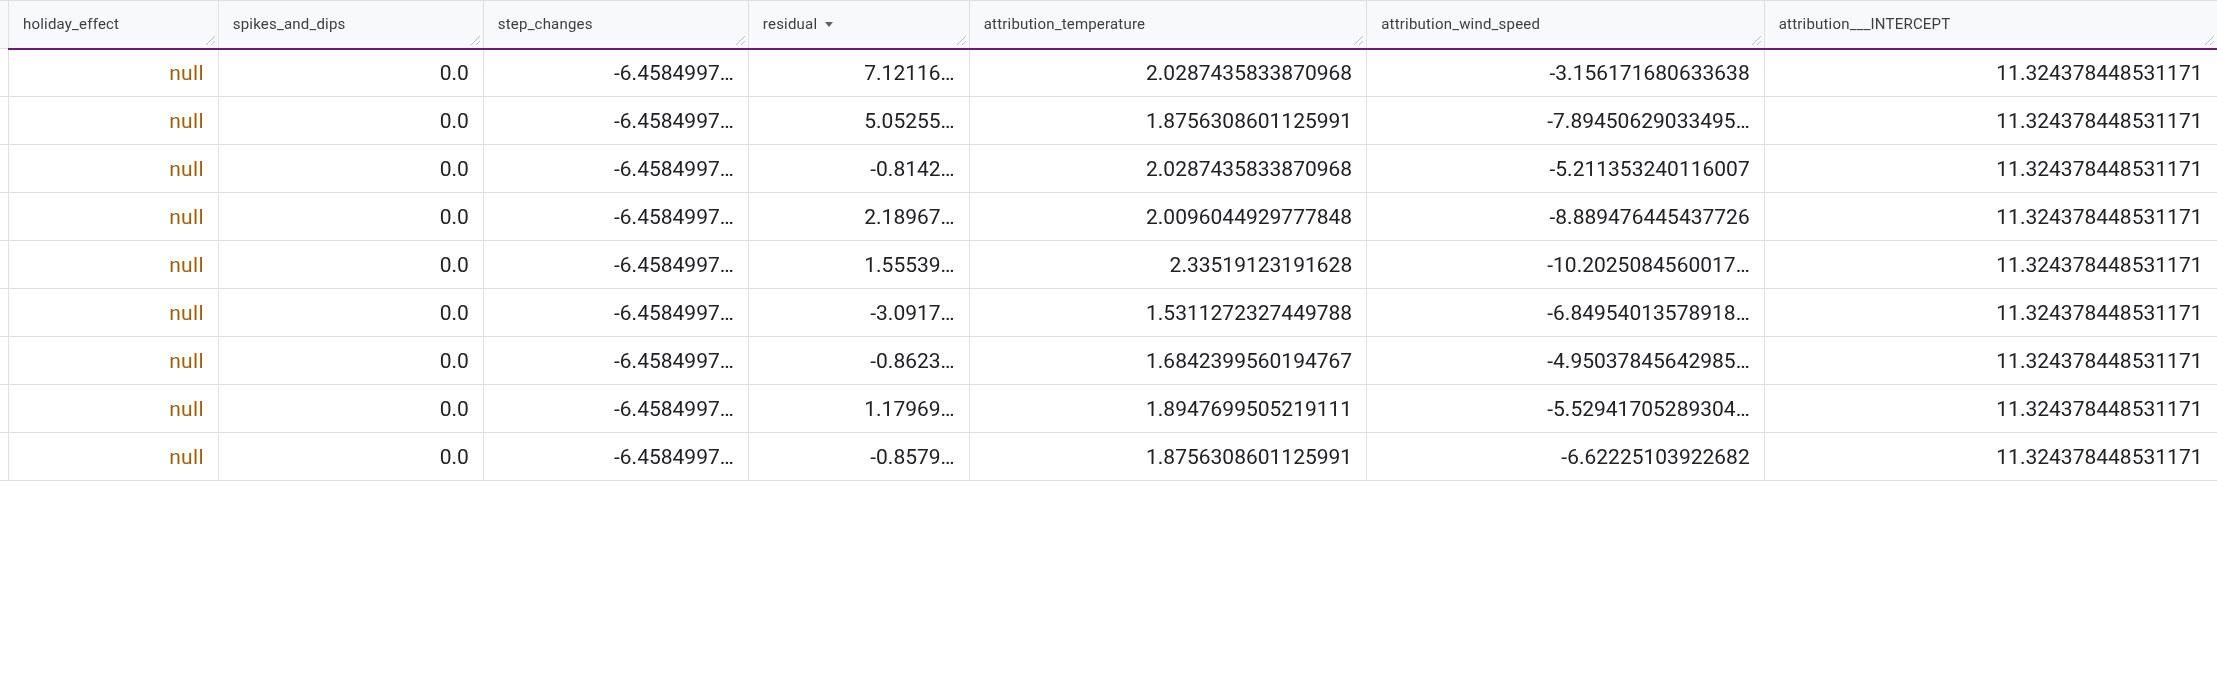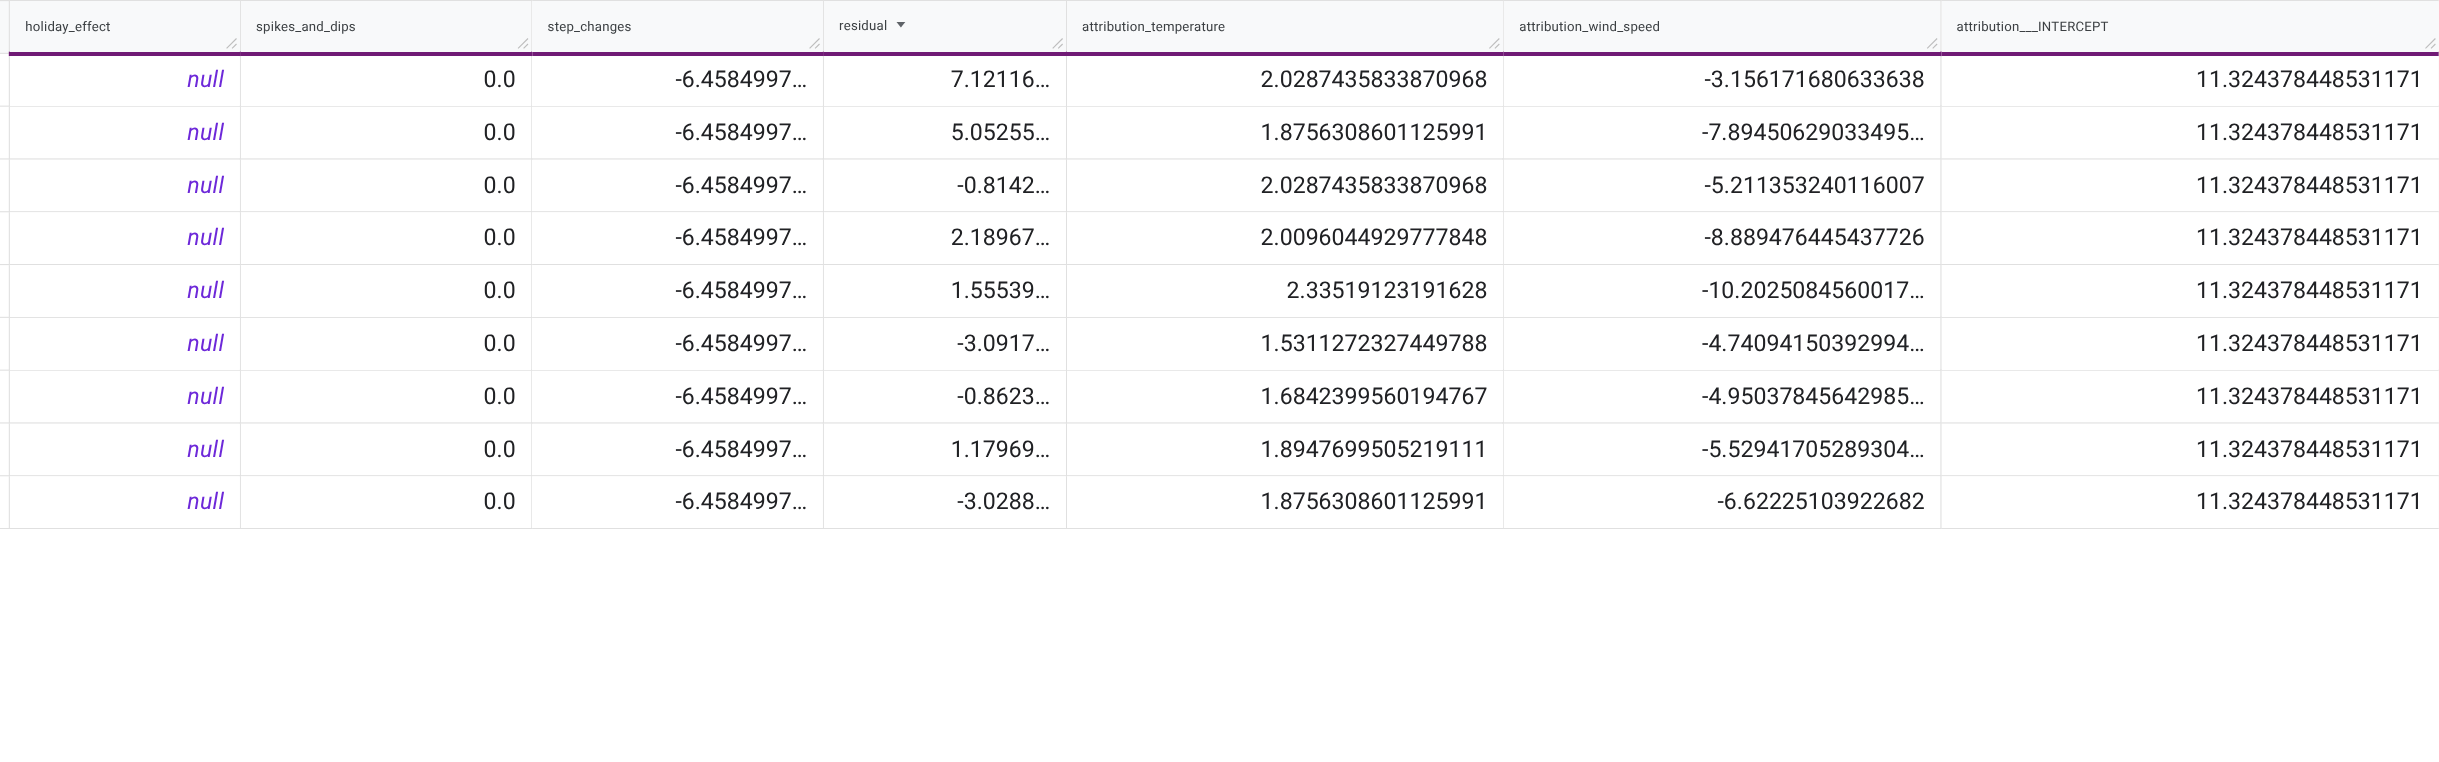--- a/index.html
+++ b/index.html
@@ -1,23 +1,23 @@
 <!DOCTYPE html>
 <html><head>
 <meta charset="utf-8">
 <style>
   html,body{margin:0;padding:0;font-family:Roboto,"Helvetica Neue",Arial,sans-serif;font-size:20px;color:#202124;background:#fff}
   .table{display:table;width:100%;border-collapse:collapse;table-layout:fixed}
   .thead{display:table-header-group}
   .tbody{display:table-row-group}
   .tr{display:table-row}
   .th,.td{display:table-cell;border:1px solid #e0e0e0;height:48px;vertical-align:middle;padding:0 14px;white-space:nowrap;overflow:hidden;text-overflow:ellipsis;position:relative;box-sizing:border-box}
-  .th{background:#f8f9fa;color:#3c4043;font-weight:400;text-align:left;font-size:12px;letter-spacing:.2px;border-bottom:4px solid #701a75}
+  .th{background:#f8f9fa;color:#3c4043;font-weight:400;text-align:left;font-size:15px;letter-spacing:.2px;border-bottom:2px solid #701a75}
   .td{text-align:right;font-size:21px;color:#202124;font-variant-numeric:tabular-nums;background:#fff}
-  .null{color:#6d28d9;font-style:italic;letter-spacing:.3px}
+  .null{color:#a16207;letter-spacing:.3px}
   .th .resize{position:absolute;right:2px;bottom:2px;width:12px;height:12px;pointer-events:none}
   .th .resize svg{display:block}
   .sort-icon{display:inline-block;vertical-align:middle;margin-left:6px}
   .col-0{width:9.5%}
   .col-1{width:12%}
   .col-2{width:12%}
   .col-3{width:10%}
   .col-4{width:18%}
   .col-5{width:18%}
   .col-6{width:20.5%}
@@ -128,21 +128,21 @@
         <div class="td col-5"><span>-10.2025084560017…</span></div>
         <div class="td col-6"><span>11.324378448531171</span></div>
       </div>
       <div class="tr">
         <span class="leading body"></span>
         <div class="td col-0"><span class="null">null</span></div>
         <div class="td col-1"><span>0.0</span></div>
         <div class="td col-2"><span>-6.4584997…</span></div>
         <div class="td col-3"><span>-3.0917…</span></div>
         <div class="td col-4"><span>1.5311272327449788</span></div>
-        <div class="td col-5"><span>-4.74094150392994…</span></div>
+        <div class="td col-5"><span>-6.84954013578918…</span></div>
         <div class="td col-6"><span>11.324378448531171</span></div>
       </div>
       <div class="tr">
         <span class="leading body"></span>
         <div class="td col-0"><span class="null">null</span></div>
         <div class="td col-1"><span>0.0</span></div>
         <div class="td col-2"><span>-6.4584997…</span></div>
         <div class="td col-3"><span>-0.8623…</span></div>
         <div class="td col-4"><span>1.6842399560194767</span></div>
         <div class="td col-5"><span>-4.95037845642985…</span></div>
@@ -156,19 +156,19 @@
         <div class="td col-3"><span>1.17969…</span></div>
         <div class="td col-4"><span>1.8947699505219111</span></div>
         <div class="td col-5"><span>-5.52941705289304…</span></div>
         <div class="td col-6"><span>11.324378448531171</span></div>
       </div>
       <div class="tr">
         <span class="leading body"></span>
         <div class="td col-0"><span class="null">null</span></div>
         <div class="td col-1"><span>0.0</span></div>
         <div class="td col-2"><span>-6.4584997…</span></div>
-        <div class="td col-3"><span>-3.0288…</span></div>
+        <div class="td col-3"><span>-0.8579…</span></div>
         <div class="td col-4"><span>1.8756308601125991</span></div>
         <div class="td col-5"><span>-6.62225103922682</span></div>
         <div class="td col-6"><span>11.324378448531171</span></div>
       </div>
     </div>
 </div>
 
 </body></html>

